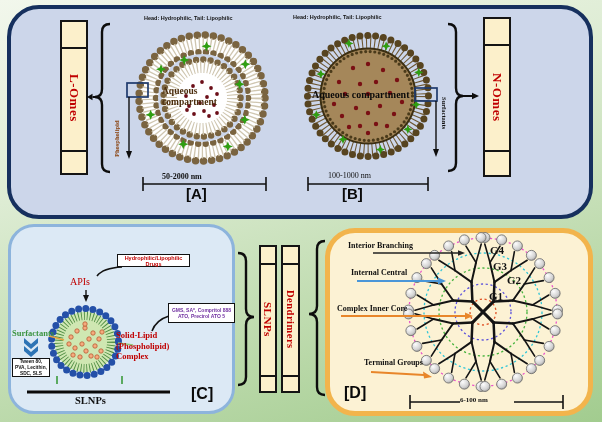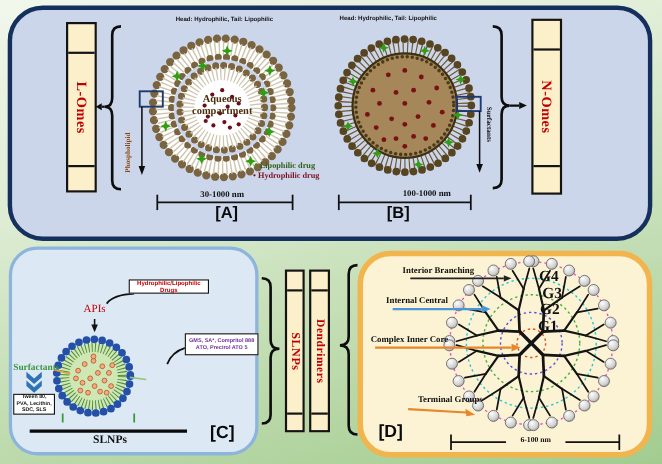--- a/index.html
+++ b/index.html
@@ -16,29 +16,29 @@
   .psvg{position:absolute;z-index:2;}
   .bar{position:absolute;background:#fcf0cb;border:2px solid #141414;display:flex;
     align-items:center;justify-content:center;z-index:3;box-sizing:border-box;}
   .bar-div{position:absolute;left:0;right:0;height:0;border-top:2px solid #141414;}
   .bar-text{font-family:"Liberation Serif",serif;font-weight:bold;color:#c00000;
     letter-spacing:.5px;white-space:nowrap;}
   .vcw{writing-mode:vertical-rl;text-orientation:mixed;}
   .vccw{writing-mode:vertical-rl;text-orientation:mixed;transform:rotate(180deg);}
   #overlay{position:absolute;left:0;top:0;z-index:8;pointer-events:none;}
   .lbl{position:absolute;z-index:12;font-family:"Liberation Serif",serif;color:#111;}
-  .ctr{text-align:center;}
+  .ctr{text-align:left;}
   .hdr{font-family:"Liberation Sans",sans-serif;font-weight:bold;font-size:5.5px;
     white-space:nowrap;color:#111;}
   .tag{font-family:"Liberation Sans",sans-serif;font-weight:bold;font-size:16px;color:#0a0a0a;}
   .smallbox{position:absolute;z-index:12;background:#fff;border:1.6px solid #111;
     display:flex;align-items:center;justify-content:center;text-align:center;
     font-family:"Liberation Sans",sans-serif;font-weight:bold;box-sizing:border-box;}
   .dlab{font-weight:bold;font-size:8px;white-space:nowrap;}
-  .glab{font-weight:bold;font-size:14px;}
+  .glab{font-weight:bold;font-size:11px;}
 </style>
 </head>
 <body>
 
 <div id="stage">
 
   <div id="panelTop" class="panel"></div>
   <div id="panelC" class="panel"></div>
   <div id="panelD" class="panel"></div>
 
@@ -328,47 +328,47 @@
     </g>
   </svg>
 
   <div class="lbl hdr ctr" style="left:144px;top:15px;width:120px">Head: Hydrophilic, Tail: Lipophilic</div>
   <div class="lbl hdr ctr" style="left:293px;top:14px;width:120px">Head: Hydrophilic, Tail: Lipophilic</div>
 
   <div class="lbl ctr" style="left:162px;top:86px;width:80px;font-weight:bold;font-size:9.5px;line-height:11px;color:#4a2c0c">
     <div>Aqueous</div>
     <div>compartment</div>
   </div>
+  <div class="lbl ctr" style="left:312px;top:89px;width:112px;font-weight:bold;font-size:10px;color:#0b0b0b">Aqueous compartment</div>
 
   <div class="lbl vccw" style="left:113px;top:99px;height:58px;font-weight:bold;font-size:6.5px;color:#8a4513">Phospholipid</div>
   <div class="lbl vcw" style="left:441px;top:97px;height:58px;font-weight:bold;font-size:6.5px;color:#111">Surfactants</div>
 
-  <div class="lbl" style="left:230px;top:146px;font-size:7.5px;font-weight:bold;line-height:9px">
-    <div><span style="color:#2f9e12">+</span>
-      <span style="color:#2e5c10">Lipophilic drug</span></div>
-    <div><span style="color:#7a1020">•</span>
-      <span style="color:#7a1020">Hydrophilic drug</span></div>
-  </div>
-
-  <div class="lbl ctr" style="left:162px;top:172px;width:80px;font-weight:bold;font-size:8px">30-1000 nm</div>
-  <div class="lbl ctr" style="left:348px;top:171px;width:80px;font-weight:bold;font-size:8px">100-1000 nm</div>
+
+  <div class="lbl ctr" style="left:162px;top:172px;width:80px;font-weight:bold;font-size:8px">50-2000 nm</div>
+  <div class="lbl ctr" style="left:328px;top:171px;width:80px;font-weight:normal;font-size:8px">100-1000 nm</div>
   <div class="lbl tag ctr" style="left:186px;top:185px;width:40px;font-size:15px">[A]</div>
   <div class="lbl tag ctr" style="left:342px;top:185px;width:40px;font-size:15px">[B]</div>
 
   <div class="smallbox" style="left:117px;top:254px;width:73px;height:13px;font-size:5.5px;color:#c00000">Hydrophilic/Lipophilic Drugs</div>
   <div class="lbl ctr" style="left:70px;top:276px;width:32px;font-weight:normal;font-size:10px;color:#c00000">APIs</div>
   <div class="lbl" style="left:12px;top:328px;font-weight:bold;font-size:8.5px;color:#3c9440">Surfactants</div>
   <div class="smallbox" style="left:12px;top:358px;width:38px;height:19px;font-size:4.8px;color:#111;line-height:6px;padding:1px">Tween 80, PVA, Lecithin, SDC, SLS</div>
   <div class="smallbox" style="left:168px;top:303px;width:67px;height:20px;font-size:5px;color:#7030a0;line-height:6.5px;padding:1px">GMS, SA*, Compritol 888 ATO, Precirol ATO 5</div>
+  <div class="lbl ctr" style="left:116px;top:330px;width:74px;font-weight:bold;font-size:8.5px;line-height:10.5px;color:#c00000">
+    <div>Solid-Lipid</div>
+    <div>(Phospholipid)</div>
+    <div>Complex</div>
+  </div>
   <div class="lbl ctr" style="left:75px;top:395px;width:50px;font-weight:bold;font-size:10.5px">SLNPs</div>
   <div class="lbl tag" style="left:191px;top:385px">[C]</div>
 
-  <div class="lbl dlab" style="left:366px;top:241px">Interior Branching</div>
+  <div class="lbl dlab" style="left:348px;top:241px">Interior Branching</div>
   <div class="lbl dlab" style="left:351px;top:268px">Internal Central</div>
   <div class="lbl dlab" style="left:337px;top:304px">Complex Inner Core</div>
-  <div class="lbl dlab" style="left:380px;top:358px">Terminal Groups</div>
+  <div class="lbl dlab" style="left:364px;top:358px">Terminal Groups</div>
   <div class="lbl glab" style="left:490px;top:244px">G4</div>
   <div class="lbl glab" style="left:493px;top:260px">G3</div>
-  <div class="lbl glab" style="left:491px;top:274px">G2</div>
+  <div class="lbl glab" style="left:507px;top:274px">G2</div>
   <div class="lbl glab" style="left:489px;top:290px">G1</div>
   <div class="lbl ctr" style="left:460px;top:396px;width:54px;font-weight:bold;font-size:7px;background:#fcf2d4">6-100 nm</div>
   <div class="lbl tag" style="left:344px;top:384px">[D]</div>
 </div>
 
 </body></html>

